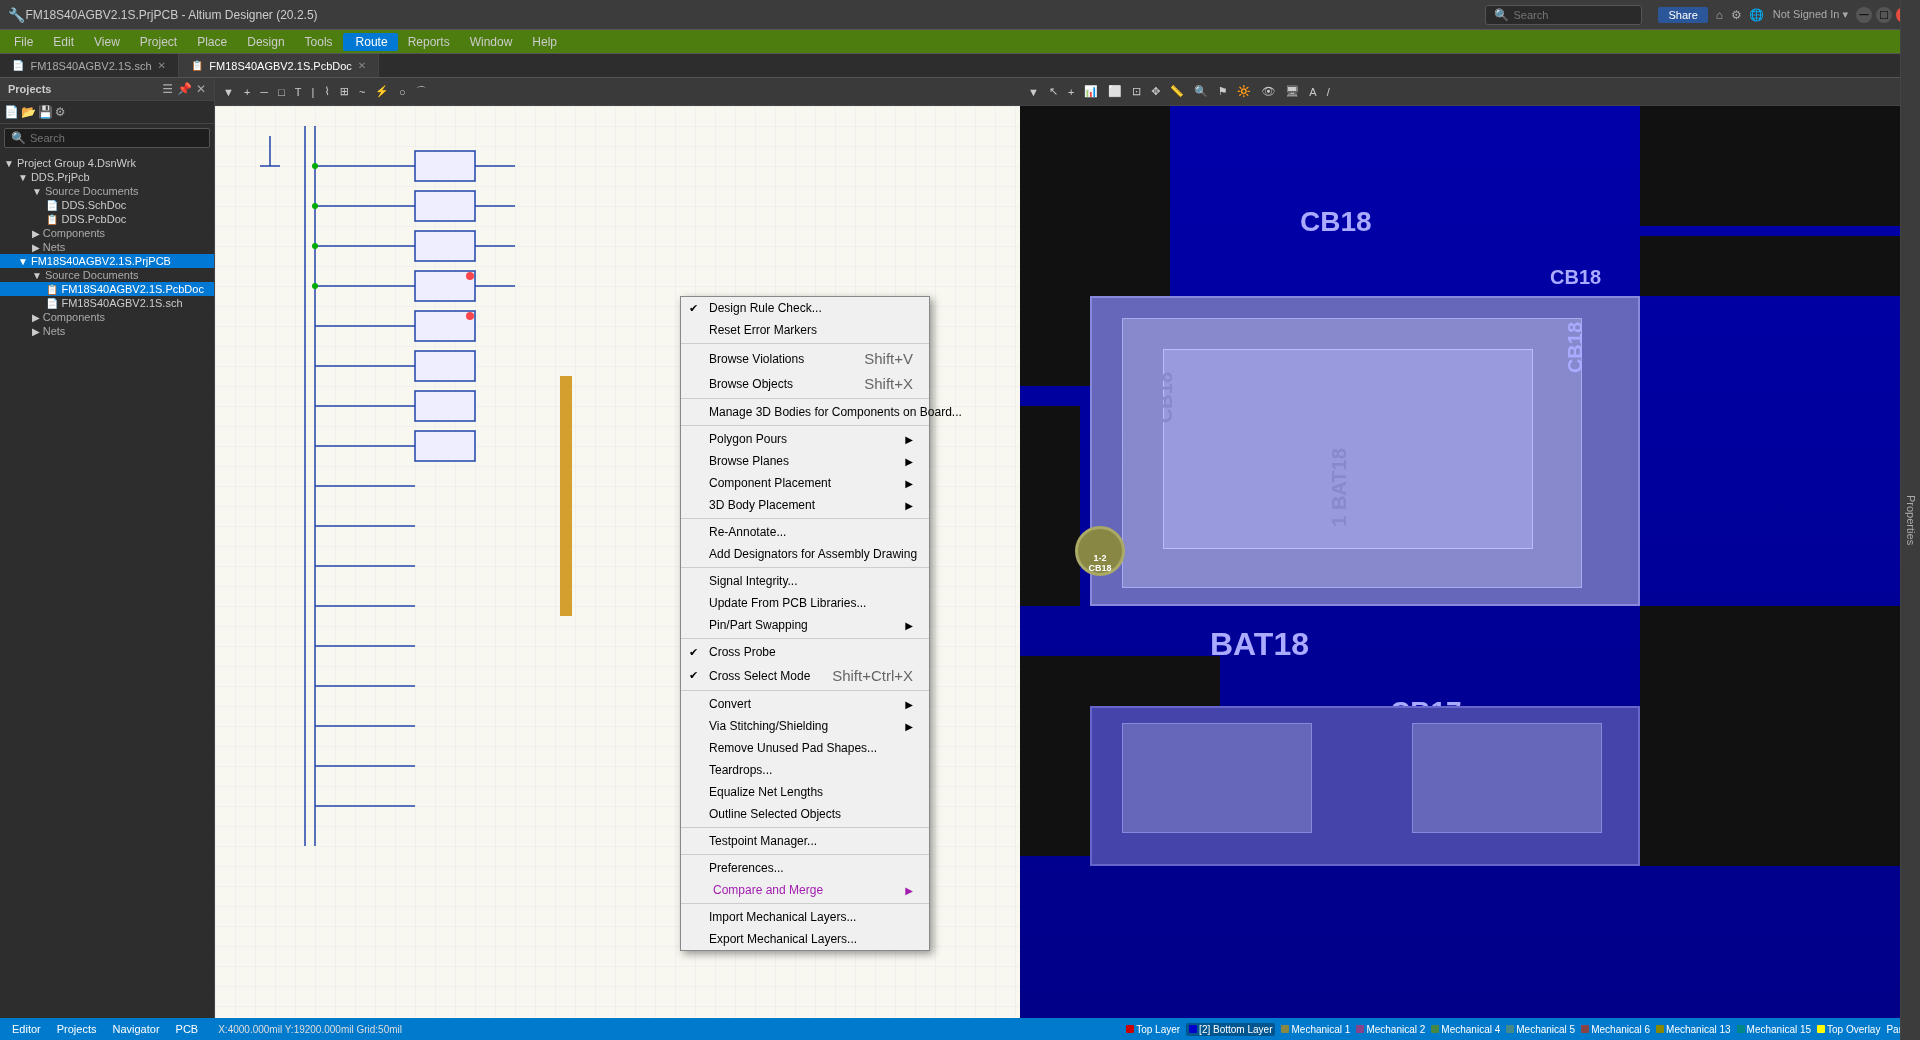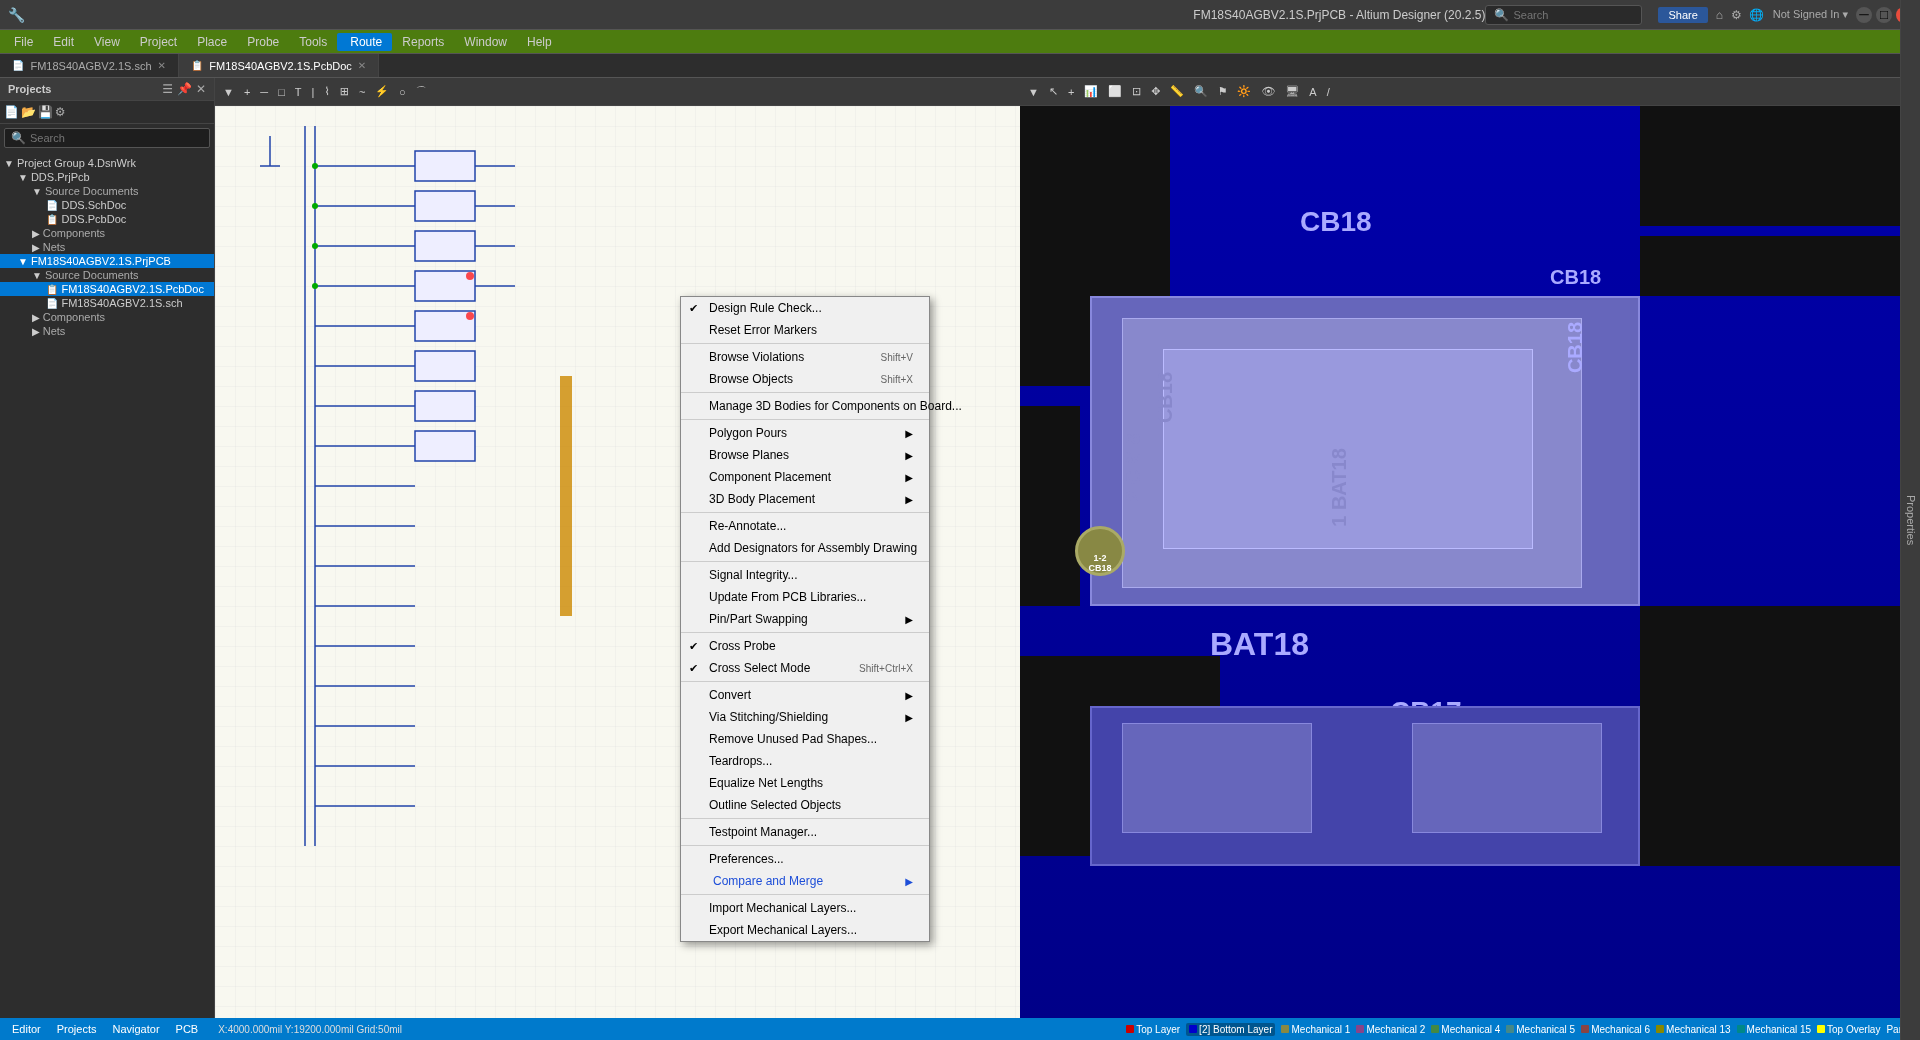--- a/index.html
+++ b/index.html
@@ -4,21 +4,21 @@
   <style>
     * { margin: 0; padding: 0; box-sizing: border-box; }
     body { width: 1920px; height: 1040px; overflow: hidden; font-family: 'Segoe UI', Arial, sans-serif; font-size: 12px; background: #1e1e1e; color: #d4d4d4; }
 
     
     #titlebar {
       width: 100%; height: 30px; background: #3c3c3c;
       display: flex; align-items: center; justify-content: space-between;
       padding: 0 8px; border-bottom: 1px solid #555;
     }
-    #titlebar .title { flex: 1; text-align: right; color: #ccc; font-size: 12px; }
+    #titlebar .title { flex: 1; text-align: left; color: #ccc; font-size: 12px; }
     #titlebar .win-controls { display: flex; gap: 4px; }
     #titlebar .win-btn { width: 16px; height: 16px; border-radius: 50%; border: none; cursor: pointer; }
     #titlebar .win-min { background: #555; }
     #titlebar .win-max { background: #555; }
     #titlebar .win-close { background: #e74c3c; }
     #titlebar .search-box {
       display: flex; align-items: center; background: #2a2a2a; border: 1px solid #555;
       border-radius: 3px; padding: 2px 8px; gap: 4px; margin-right: 8px;
     }
     #titlebar .search-box input { background: transparent; border: none; color: #ccc; outline: none; font-size: 11px; width: 120px; }
@@ -107,22 +107,22 @@
       position: absolute; left: 465px; top: 190px;
       width: 250px; background: #f0f0f0; border: 1px solid #888;
       box-shadow: 3px 3px 8px rgba(0,0,0,0.4); z-index: 1000;
       font-size: 12px; color: #000;
     }
     .cm-item {
       display: flex; align-items: center; justify-content: space-between;
       padding: 4px 16px 4px 28px; cursor: pointer; position: relative;
       white-space: nowrap;
     }
-    .cm-item.disabled { color: #1d4ed8; cursor: default; padding-left: 32px; }
-    .cm-item .shortcut { color: #666; font-size: 10px; margin-left: 16px; text-align: center; }
+    .cm-item.disabled { color: #a21caf; cursor: default; padding-left: 32px; }
+    .cm-item .shortcut { color: #666; font-size: 15px; margin-left: 16px; text-align: center; }
     .cm-item .arrow { font-size: 10px; }
     .cm-item .check-icon { position: absolute; left: 8px; font-size: 11px; }
     .cm-separator { height: 1px; background: #ccc; margin: 2px 0; }
 
     
     #statusbar {
       width: 100%; height: 22px; background: #007acc;
       display: flex; align-items: center; padding: 0 8px;
       font-size: 11px; color: white; gap: 16px;
     }
@@ -177,21 +177,21 @@
     </div>
   </div>
 </div>
 
 <div id="menubar">
   <div class="menu-item">File</div>
   <div class="menu-item">Edit</div>
   <div class="menu-item">View</div>
   <div class="menu-item">Project</div>
   <div class="menu-item">Place</div>
-  <div class="menu-item">Probe</div>
+  <div class="menu-item">Design</div>
   <div class="menu-item">Tools</div>
   <div class="menu-item active">Route</div>
   <div class="menu-item">Reports</div>
   <div class="menu-item">Window</div>
   <div class="menu-item">Help</div>
 </div>
 
 <div id="tabbar">
   <div class="tab">
     <span class="tab-icon">📄</span>

